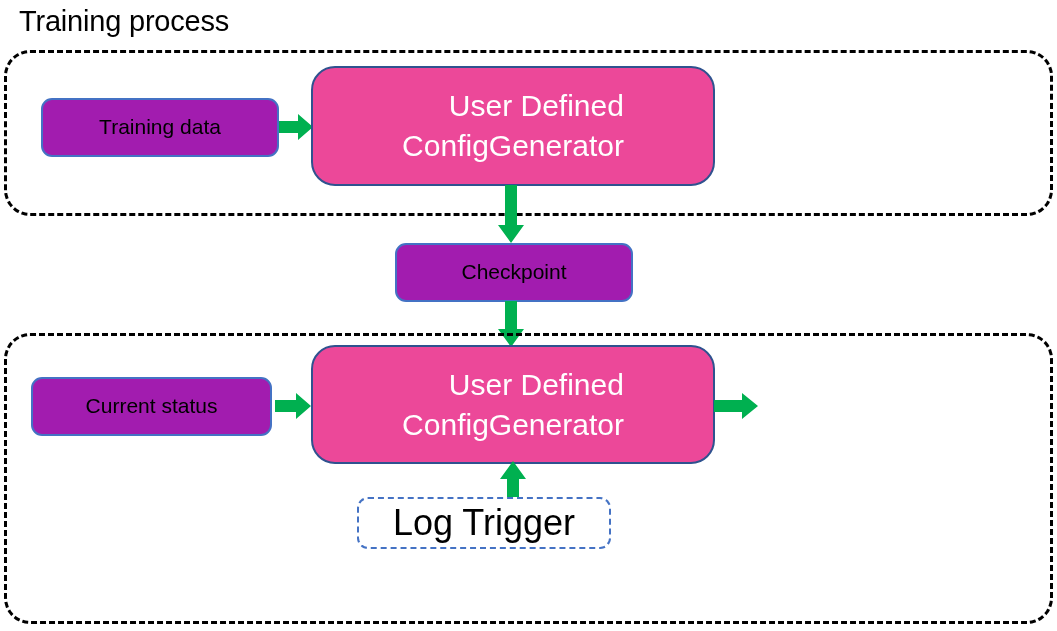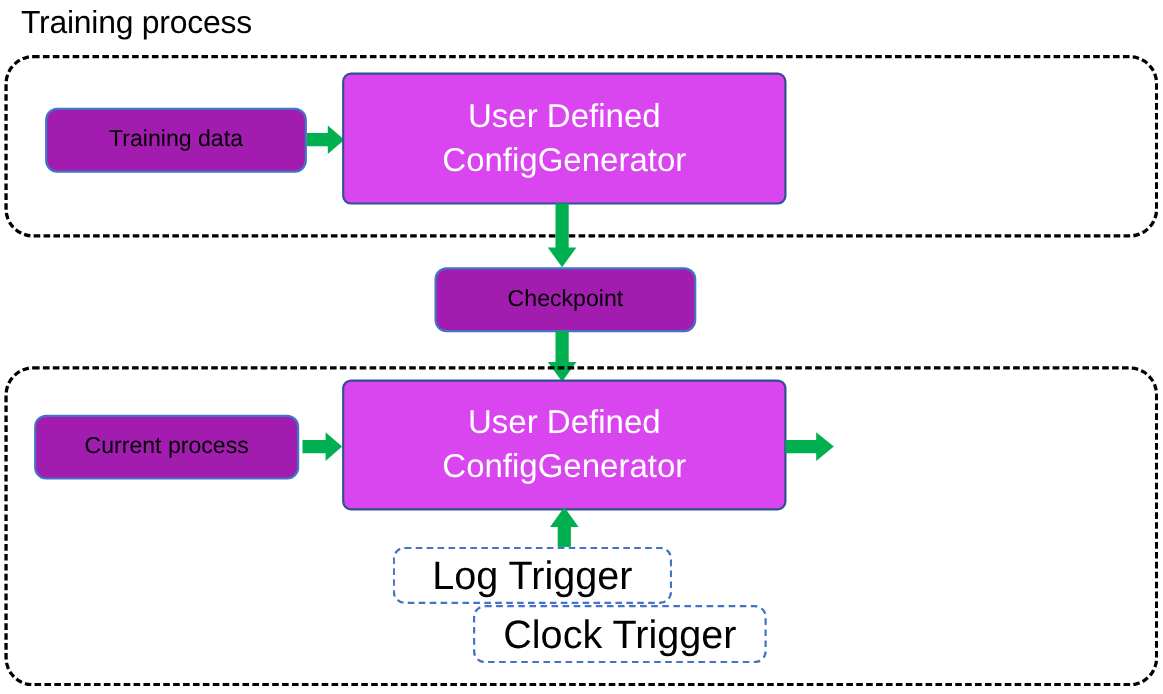--- a/index.html
+++ b/index.html
@@ -62,27 +62,27 @@
     justify-content: center;
     color: #000000;
     font-size: 36px;
     line-height: 1.15;
     white-space: nowrap;
   }
 
   .proc-box {
     position: absolute;
     box-sizing: border-box;
-    background: #d946ef;
+    background: #ec4899;
     border: 2px solid #2F528F;
-    border-radius: 8px;
+    border-radius: 24px;
     display: flex;
     align-items: center;
     justify-content: center;
-    text-align: center;
+    text-align: right;
     color: #ffffff;
     font-size: 30px;
     line-height: 1.32;
     white-space: pre-line;
   }
 
   .arrow {
     position: absolute;
   }
   .arrow svg { display: block; overflow: visible; }
@@ -117,21 +117,21 @@
 
   <div class="arrow" style="left:498px; top:301px;">
     <svg width="32" height="48" viewBox="0 0 32 48">
       <path d="M7 0 L19 0 L19 28 L26 28 L13 46 L0 28 L7 28 Z" fill="#00B050"></path>
     </svg>
   </div>
 
 
   <div class="group-box" style="left:4px; top:333px; width:1049px; height:291px;"></div>
 
-  <div class="plain-box" style="left:31px; top:377px; width:241px; height:59px;">Current process</div>
+  <div class="plain-box" style="left:31px; top:377px; width:241px; height:59px;">Current status</div>
 
   <div class="arrow" style="left:275px; top:391px;">
     <svg width="38" height="30" viewBox="0 0 38 30">
       <path d="M0 9 L21 9 L21 2 L36 15 L21 28 L21 21 L0 21 Z" fill="#00B050"></path>
     </svg>
   </div>
 
   <div class="proc-box" style="left:311px; top:345px; width:404px; height:119px;">User Defined
 ConfigGenerator</div>
 
@@ -143,15 +143,14 @@
 
 
   <div class="arrow" style="left:500px; top:461px;">
     <svg width="32" height="42" viewBox="0 0 32 42">
       <path d="M13 0 L26 18 L19 18 L19 41 L7 41 L7 18 L0 18 Z" fill="#00B050"></path>
     </svg>
   </div>
 
   <div class="dashed-box" style="left:357px; top:497px; width:254px; height:52px; z-index:1;">Log Trigger</div>
 
-  <div class="dashed-box" style="left:430px; top:550px; width:267px; height:53px; z-index:2;">Clock Trigger</div>
 
 </div>
 
 </body></html>

